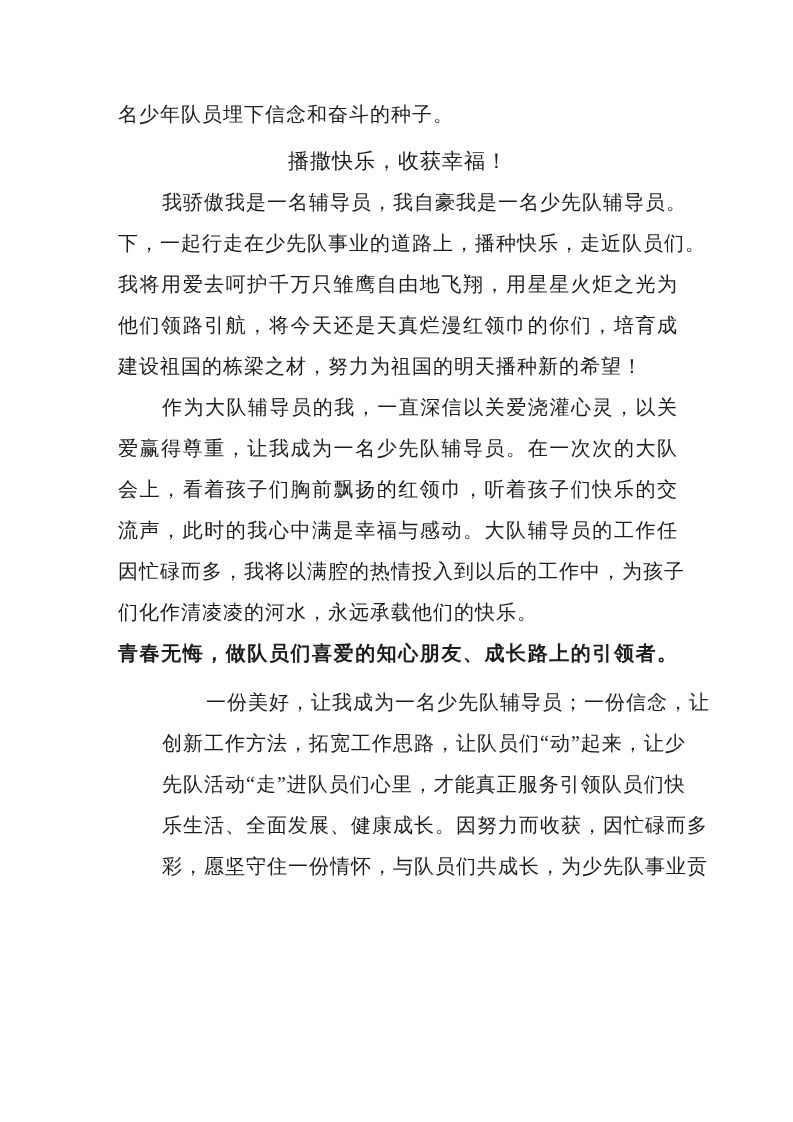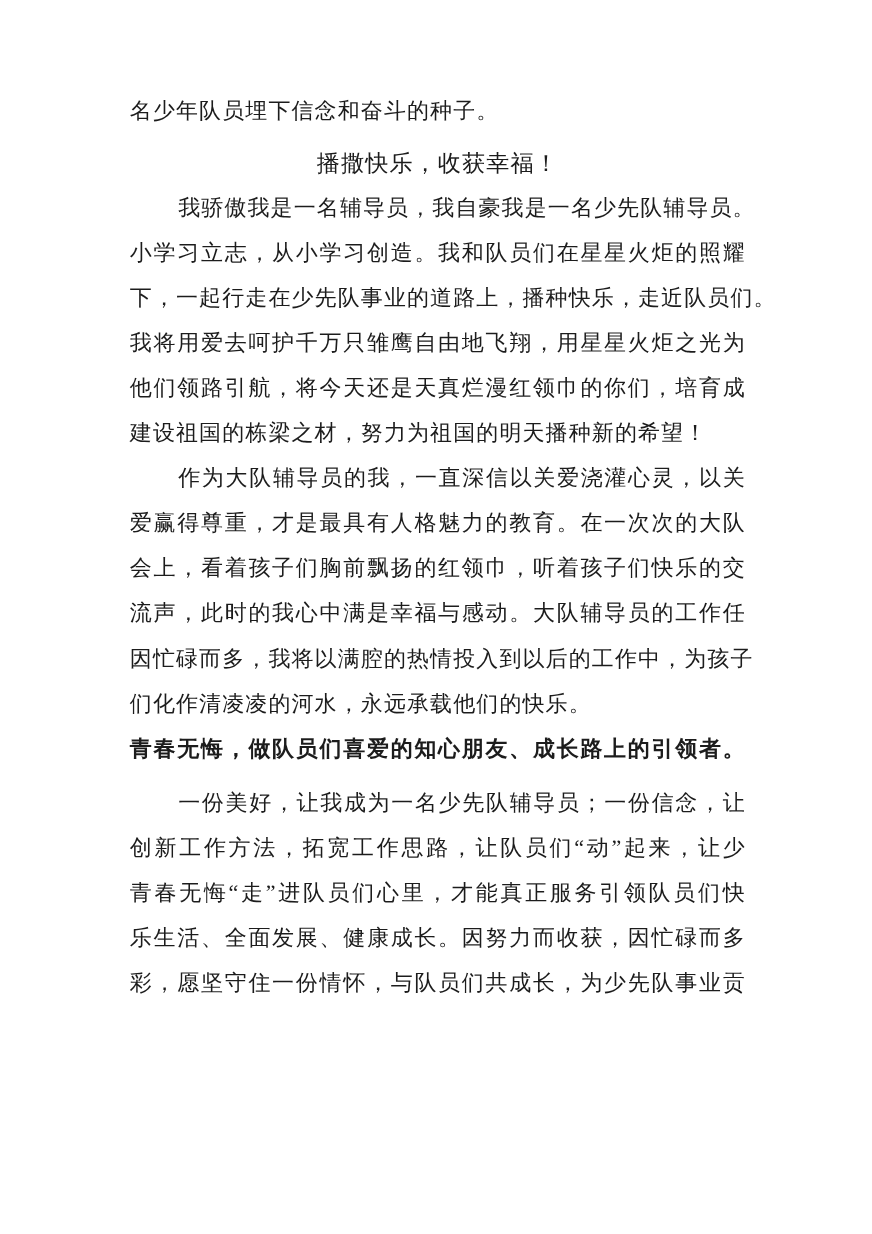--- a/index.html
+++ b/index.html
@@ -12,21 +12,21 @@
   }
   .page {
     position: relative;
     width: 793px;
     height: 1122px;
     background: #ffffff;
   }
   .content {
     position: absolute;
     left: 118px;
-    top: 81px;
+    top: 94px;
     width: 560px;
     font-size: 20px;
     line-height: 41px;
     letter-spacing: 1px;
     color: #1c1c1c;
   }
   .line {
     text-align: justify;
     text-align-last: justify;
     text-justify: inter-character;
@@ -45,53 +45,53 @@
     text-align: center;
     text-align-last: center;
     font-weight: normal;
     font-size: 21px;
   }
   .block.bold-paragraph .line {
     font-weight: bold;
   }
   .block.bold-paragraph + .block.paragraph {
     margin-top: 8px;
+    margin-left: 44px;
   }
 </style>
 </head>
 <body>
 
 <div class="page" style="background: rgb(255, 255, 255);">
   <div class="content" style="color: rgb(28, 28, 28);">
       <div class="block continuation">
         <div class="line para-end">名少年队员埋下信念和奋斗的种子。</div>
       </div>
       <div class="block heading">
         <div class="line">播撒快乐，收获幸福！</div>
       </div>
       <div class="block paragraph">
         <div class="line indent">我骄傲我是一名辅导员，我自豪我是一名少先队辅导员。</div>
-        <div class="line">小学习立志，从小学习创造。我和队员们在星星火炬的照耀</div>
         <div class="line">下，一起行走在少先队事业的道路上，播种快乐，走近队员们。</div>
         <div class="line">我将用爱去呵护千万只雏鹰自由地飞翔，用星星火炬之光为</div>
         <div class="line">他们领路引航，将今天还是天真烂漫红领巾的你们，培育成</div>
         <div class="line para-end">建设祖国的栋梁之材，努力为祖国的明天播种新的希望！</div>
       </div>
       <div class="block paragraph">
         <div class="line indent">作为大队辅导员的我，一直深信以关爱浇灌心灵，以关</div>
-        <div class="line">爱赢得尊重，才是最具有人格魅力的教育。在一次次的大队</div>
+        <div class="line">爱赢得尊重，让我成为一名少先队辅导员。在一次次的大队</div>
         <div class="line">会上，看着孩子们胸前飘扬的红领巾，听着孩子们快乐的交</div>
         <div class="line">流声，此时的我心中满是幸福与感动。大队辅导员的工作任</div>
         <div class="line">因忙碌而多，我将以满腔的热情投入到以后的工作中，为孩子</div>
         <div class="line para-end">们化作清凌凌的河水，永远承载他们的快乐。</div>
       </div>
       <div class="block bold-paragraph">
         <div class="line">青春无悔，做队员们喜爱的知心朋友、成长路上的引领者。</div>
       </div>
       <div class="block paragraph">
         <div class="line indent">一份美好，让我成为一名少先队辅导员；一份信念，让</div>
         <div class="line">创新工作方法，拓宽工作思路，让队员们“动”起来，让少</div>
-        <div class="line">青春无悔“走”进队员们心里，才能真正服务引领队员们快</div>
+        <div class="line">先队活动“走”进队员们心里，才能真正服务引领队员们快</div>
         <div class="line">乐生活、全面发展、健康成长。因努力而收获，因忙碌而多</div>
         <div class="line">彩，愿坚守住一份情怀，与队员们共成长，为少先队事业贡</div>
       </div>
     </div>
 </div>
 
 </body></html>

